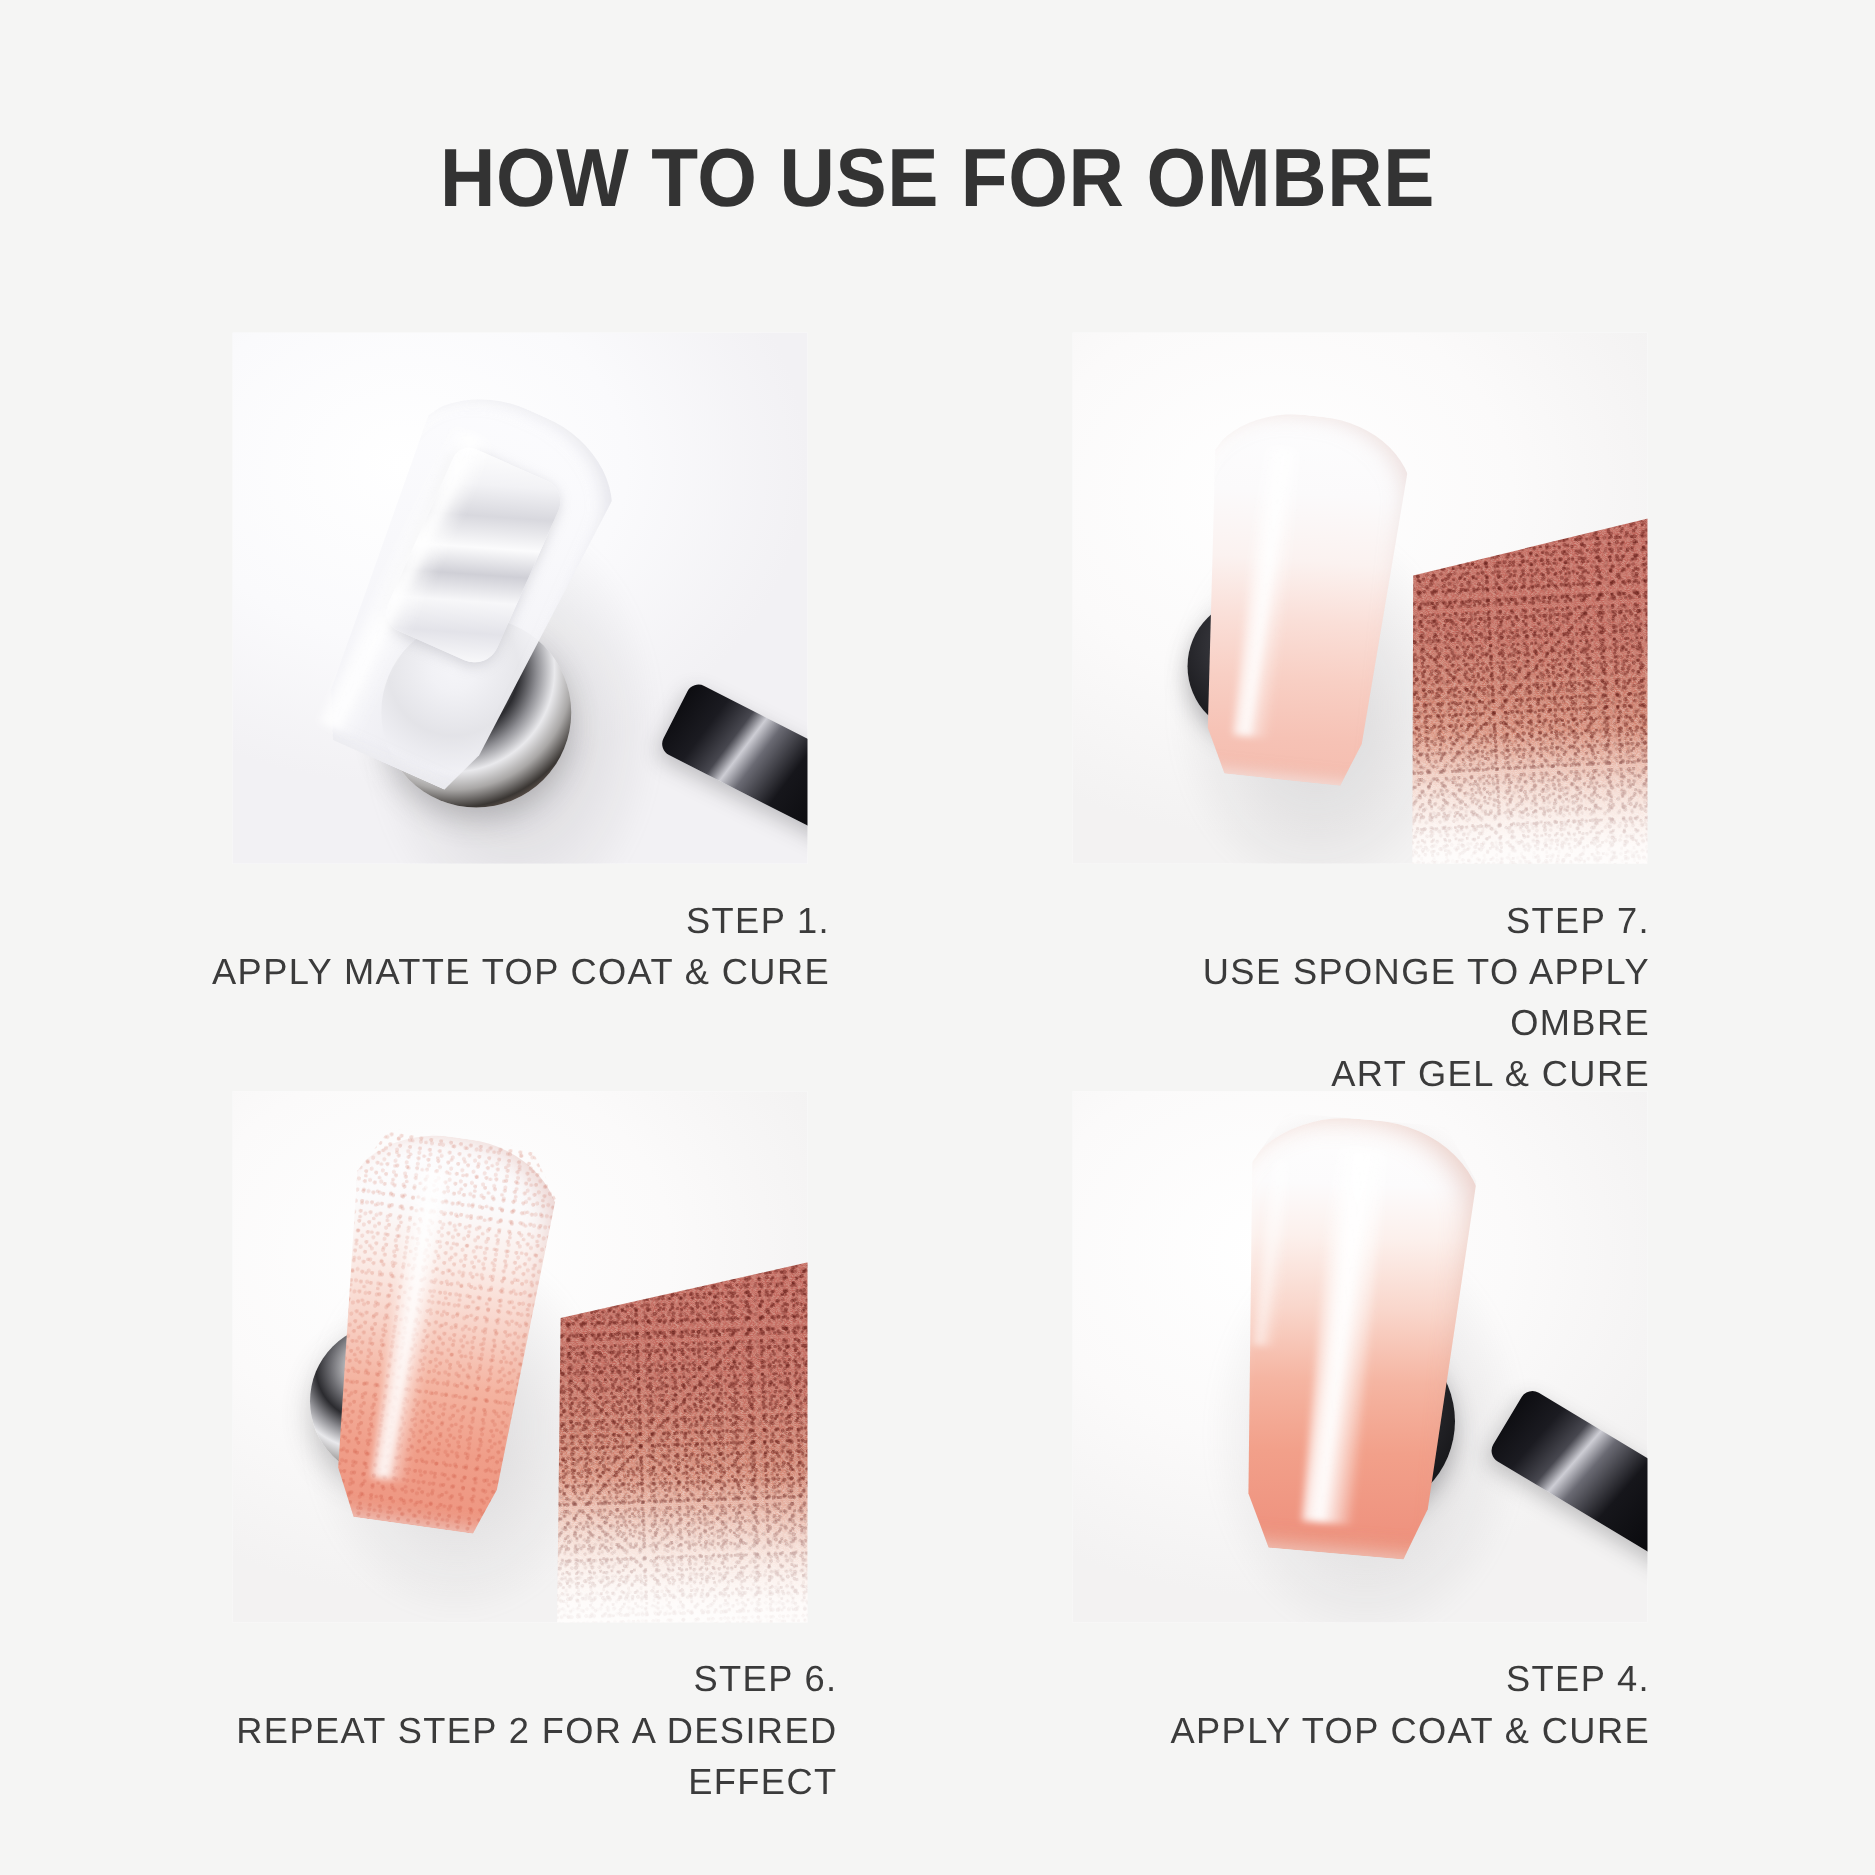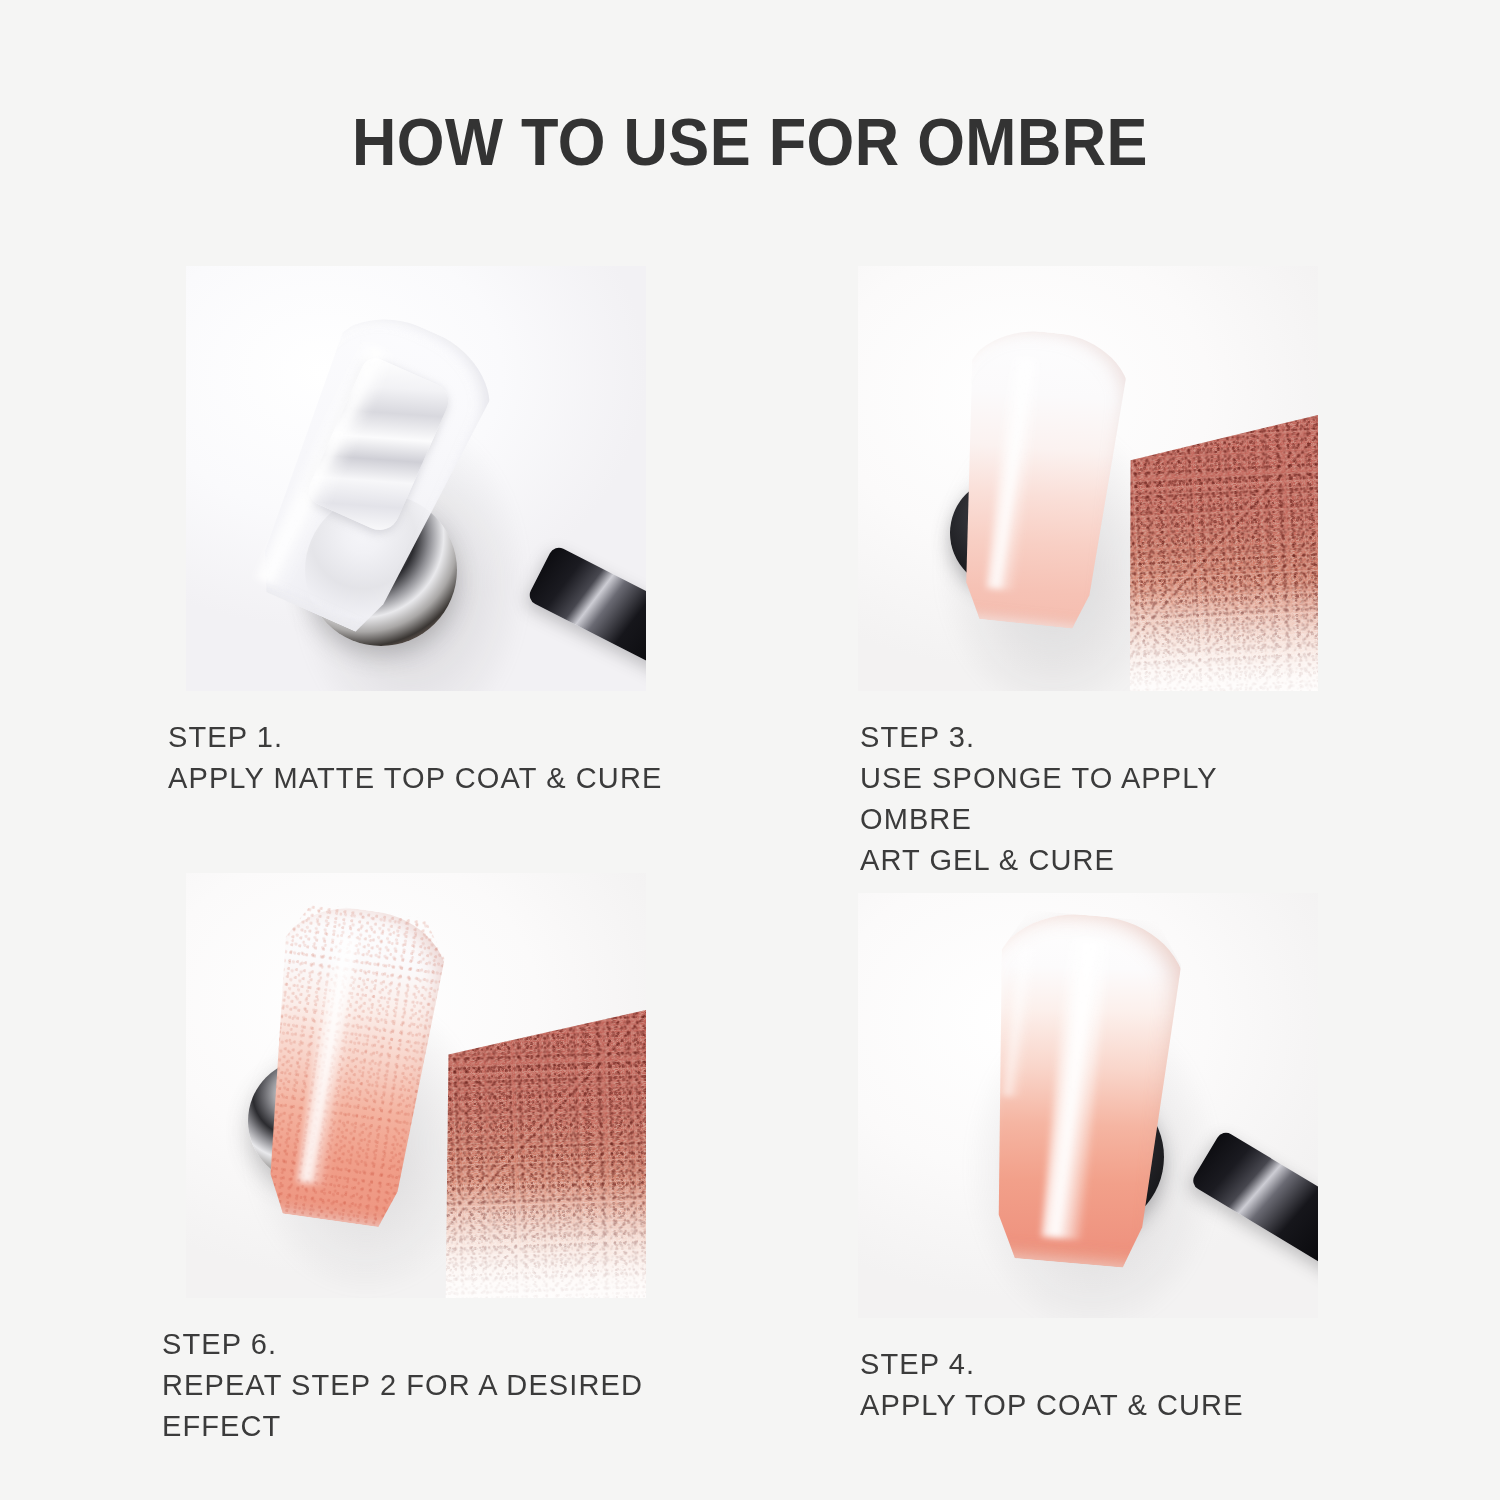--- a/index.html
+++ b/index.html
@@ -38,34 +38,34 @@
     top: 266px;
     left: 0;
     width: 1500px;
   }
 
   .step-cell { position: absolute; }
 
   .cell-1 { left: 186px; top: 0px; }
   .cell-2 { left: 858px; top: 0px; }
   .cell-3 { left: 186px; top: 607px; }
-  .cell-4 { left: 858px; top: 627px; }
+  .cell-4 { left: 858px; top: 607px; }
 
   .photo {
     position: relative;
     width: 460px;
     height: 425px;
     overflow: hidden;
     background: #fbfbfc;
   }
 
   .caption {
     width: 460px;
     margin-top: 26px;
-    text-align: left;
+    text-align: right;
     color: #3b3b3b;
     font-size: 29px;
     line-height: 41px;
     font-weight: 300;
     letter-spacing: 1.1px;
     white-space: pre-line;
   }
   .cell-2 .caption, .cell-4 .caption { margin-left: 2px; }
   .cell-3 .caption { margin-left: -24px; width: 508px; }
   .cell-1 .caption { margin-left: -18px; width: 496px; }
@@ -256,21 +256,21 @@
       <div class="sponge" style="left:264px; top:148px; width:232px; height:292px;
                   transform: rotate(-3deg);
                   clip-path: polygon(6% 14%, 100% 0%, 100% 100%, 0% 100%);">
         <div class="sponge-body"></div>
         <div class="sponge-tex"></div>
         <div class="sponge-tex2"></div>
         <div class="sponge-fade"></div>
       </div>
     </div>
 
-    <div class="caption"><span>STEP 3.</span>
+    <div class="caption"><span>STEP 7.</span>
 <span>USE SPONGE TO APPLY OMBRE
 ART GEL &amp; CURE</span></div>
   </div>
 
   <div class="step-cell cell-3">
     <div class="photo">
       <div class="bg-soft warm"></div>
 
       <div class="nail-shadow" style="left:60px; top:120px; width:240px; height:300px;"></div>
 

